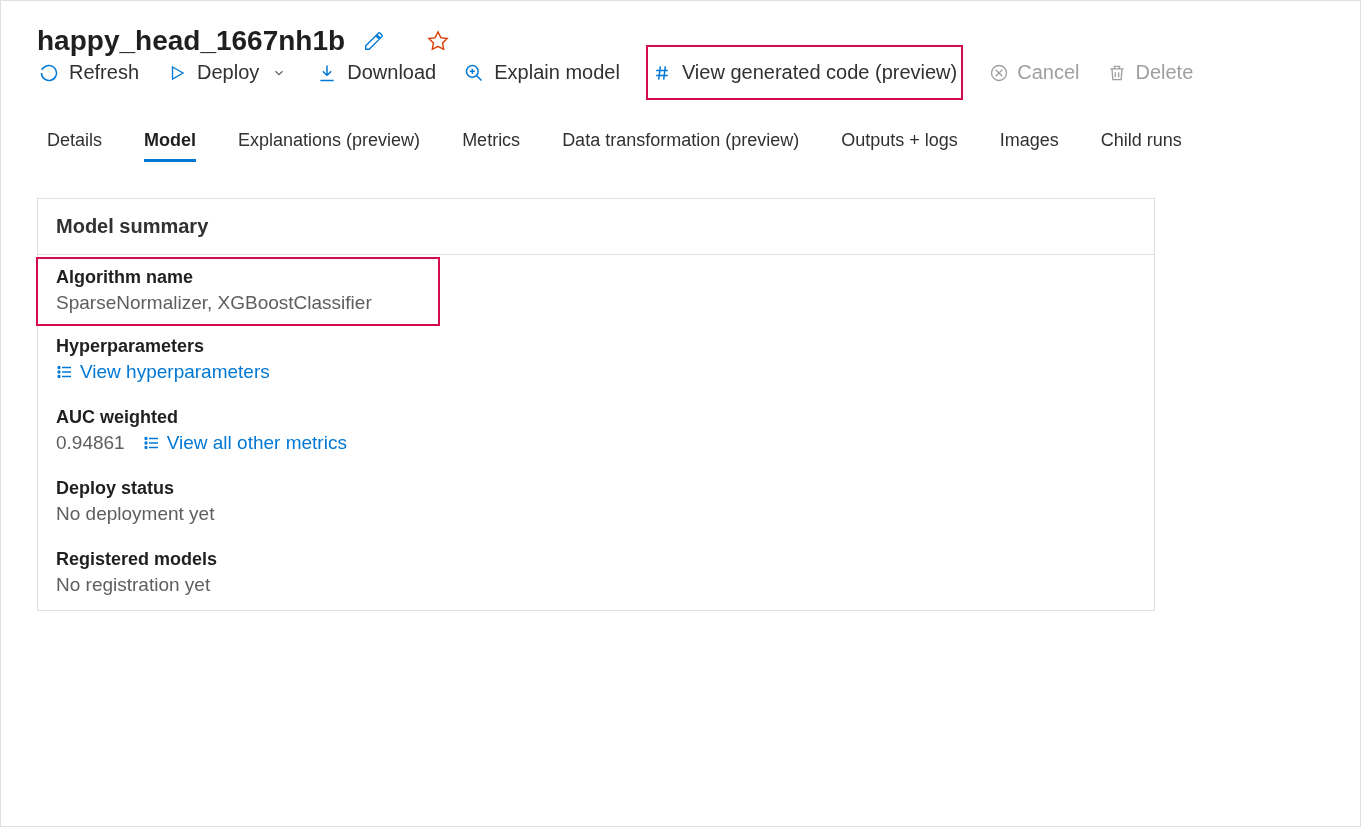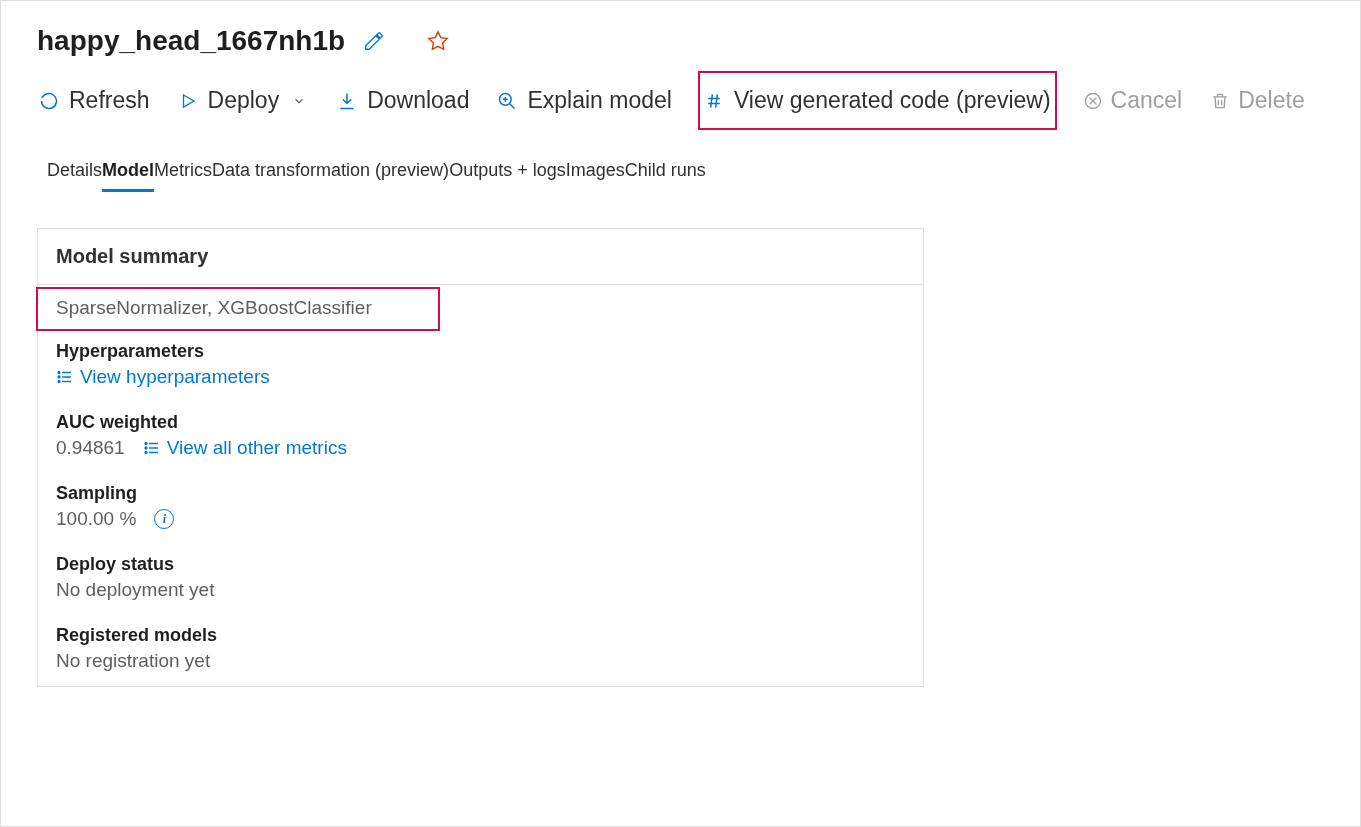--- a/index.html
+++ b/index.html
@@ -14,79 +14,79 @@
     height: 827px;
     overflow: hidden;
   }
   .container { padding: 24px 36px 0 36px; }
 
   
   .title-row {
     display: flex;
     align-items: center;
     gap: 18px;
-    margin-bottom: 26px;
   }
   .title {
     font-size: 28px;
     font-weight: 600;
     color: #201f1e;
   }
   .title-icon { display:flex; align-items:center; justify-content:center; }
 
   
   .toolbar {
     display: flex;
     align-items: center;
     gap: 24px;
     margin-bottom: 42px;
     flex-wrap: nowrap;
   }
   .tbtn {
     display: flex;
     align-items: center;
     gap: 10px;
-    font-size: 23px;
+    font-size: 20px;
     color: #323130;
     cursor: pointer;
     padding: 4px 2px;
     white-space: nowrap;
   }
   .tbtn.disabled { color: #a19f9d; cursor: default; gap: 8px; }
   .tbtn.highlight {
     border: 2px solid #d40c4e;
     padding: 14px 4px;
     margin: -14px 0;
   }
   .tico { width:20px; height:20px; display:flex; align-items:center; justify-content:center; color:#0078d4; }
   .tbtn.disabled .tico { color:#a19f9d; }
 
   
   .tabs {
     display: flex;
+    gap: 42px;
     margin-bottom: 36px;
     padding-left: 10px;
   }
   .tab {
     font-size: 18px;
     color: #323130;
     cursor: pointer;
     padding-bottom: 8px;
     white-space: nowrap;
   }
   .tab.active {
     font-weight: 600;
     color: #201f1e;
     border-bottom: 3px solid #0078d4;
   }
 
   
   .panel {
     border: 1px solid #e1dfdd;
-    width: 887px;
+    width: 1118px;
   }
   .panel-header {
     font-size: 20px;
     font-weight: 600;
     padding: 16px 18px;
     border-bottom: 1px solid #e1dfdd;
   }
   .panel-body { padding: 0; }
 
   .field {
@@ -220,32 +220,34 @@
           <path d="M4 7h16M9 7V4h6v3M6 7l1 13h10l1-13M10 11v6M14 11v6"></path>
         </svg>
       </span>
       <span>Delete</span>
     </div>
   </div>
 
   <div class="tabs">
     <div class="tab">Details</div>
     <div class="tab active">Model</div>
+    <div class="tab">Explanations (preview)</div>
     <div class="tab">Metrics</div>
     <div class="tab">Data transformation (preview)</div>
     <div class="tab">Outputs + logs</div>
     <div class="tab">Images</div>
     <div class="tab">Child runs</div>
   </div>
 
   <div class="panel">
     <div class="panel-header">Model summary</div>
     <div class="panel-body">
 
       <div class="field highlight">
+        <div class="field-label">Algorithm name</div>
         <div class="field-value">SparseNormalizer, XGBoostClassifier</div>
       </div>
 
       <div class="field">
         <div class="field-label">Hyperparameters</div>
         <div class="field-value">
           <span class="link">
             <span>
               <svg width="18" height="18" viewBox="0 0 24 24" fill="none" stroke="#0078d4" stroke-width="2">
                 <line x1="8" y1="6" x2="20" y2="6"></line>
@@ -274,27 +276,20 @@
                 <circle cx="4" cy="6" r="1.2" fill="#0078d4"></circle>
                   <circle cx="4" cy="12" r="1.2" fill="#0078d4"></circle>
                   <circle cx="4" cy="18" r="1.2" fill="#0078d4"></circle>
               </svg>
             </span>
             <span>View all other metrics</span>
           </span>
         </div>
       </div>
 
-      <div class="field">
-        <div class="field-label">Sampling</div>
-        <div class="field-value">
-          <span>100.00 %</span>
-          <span class="info-icon">i</span>
-        </div>
-      </div>
 
       <div class="field">
         <div class="field-label">Deploy status</div>
         <div class="field-value">No deployment yet</div>
       </div>
 
       <div class="field">
         <div class="field-label">Registered models</div>
         <div class="field-value">No registration yet</div>
       </div>

